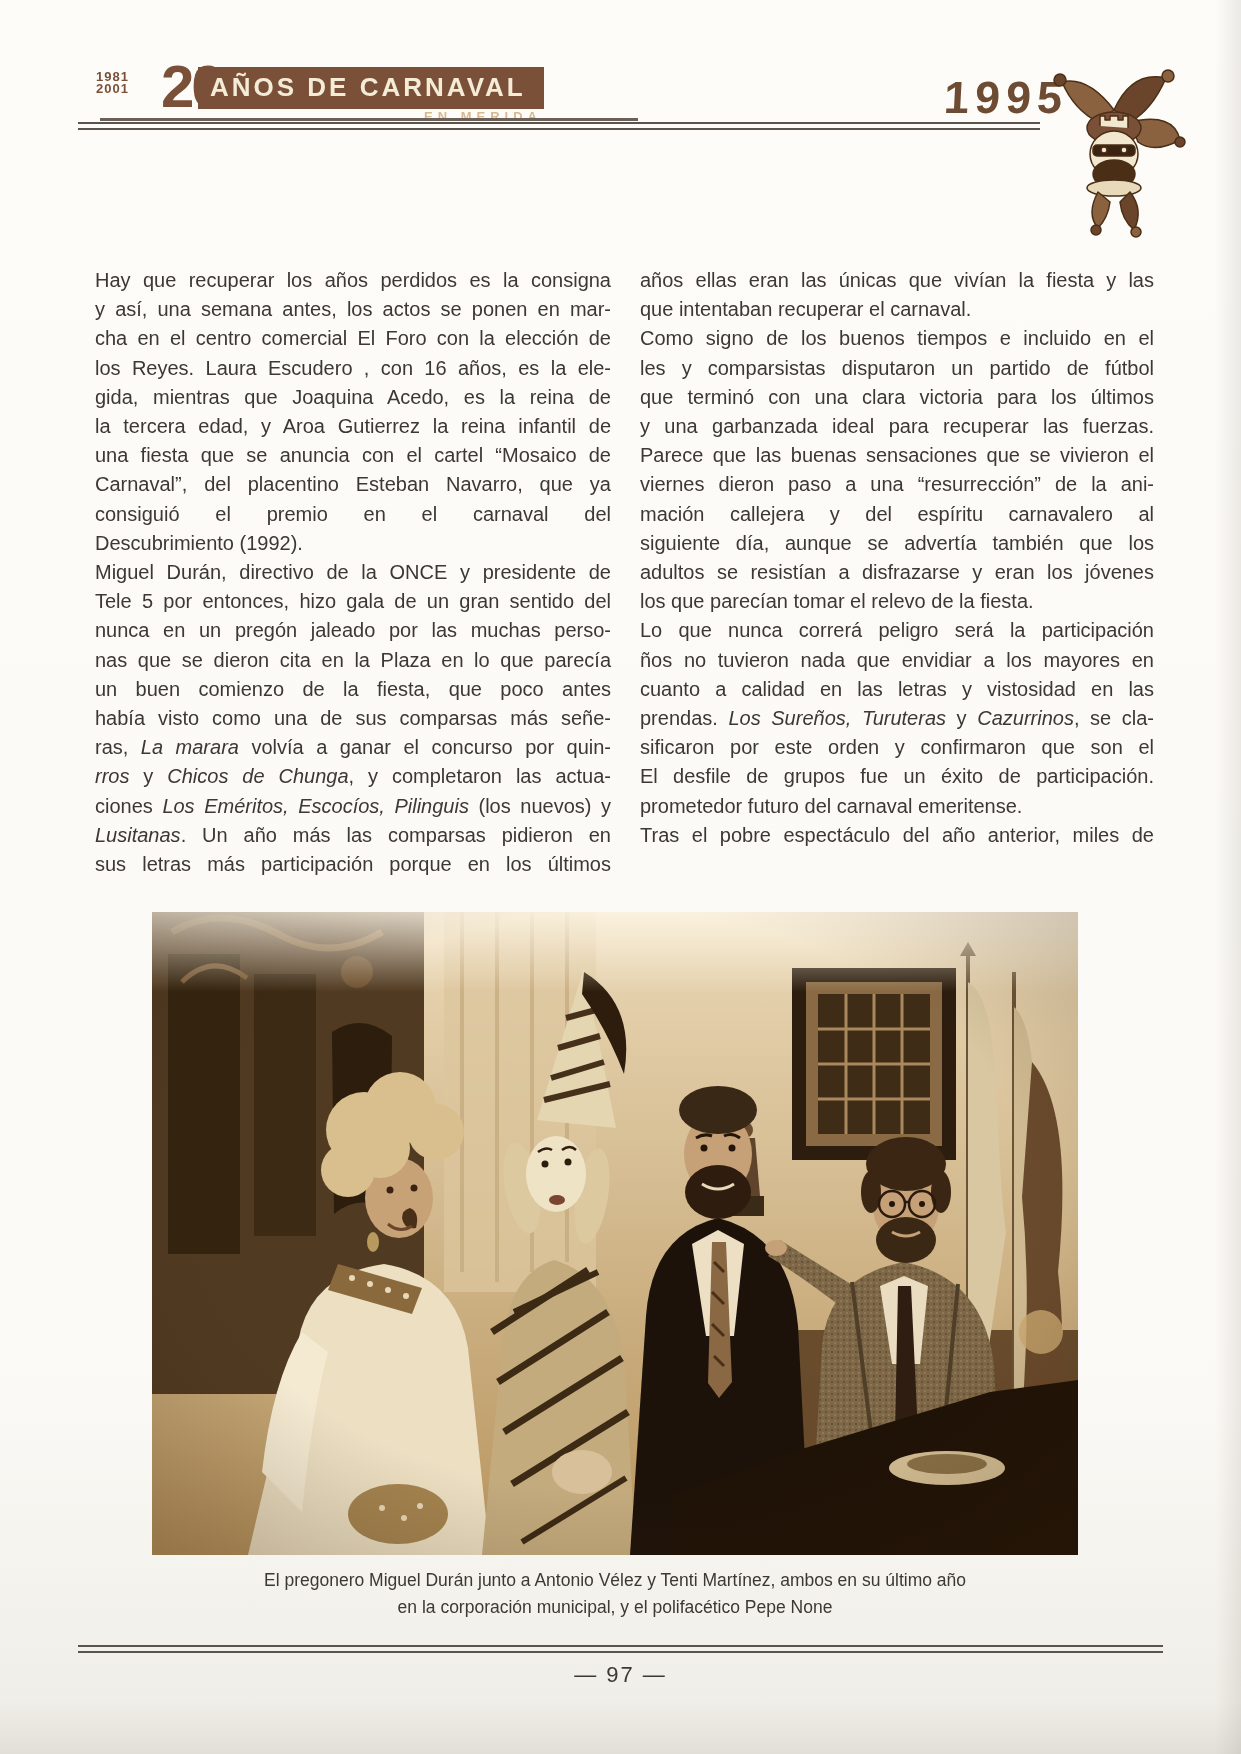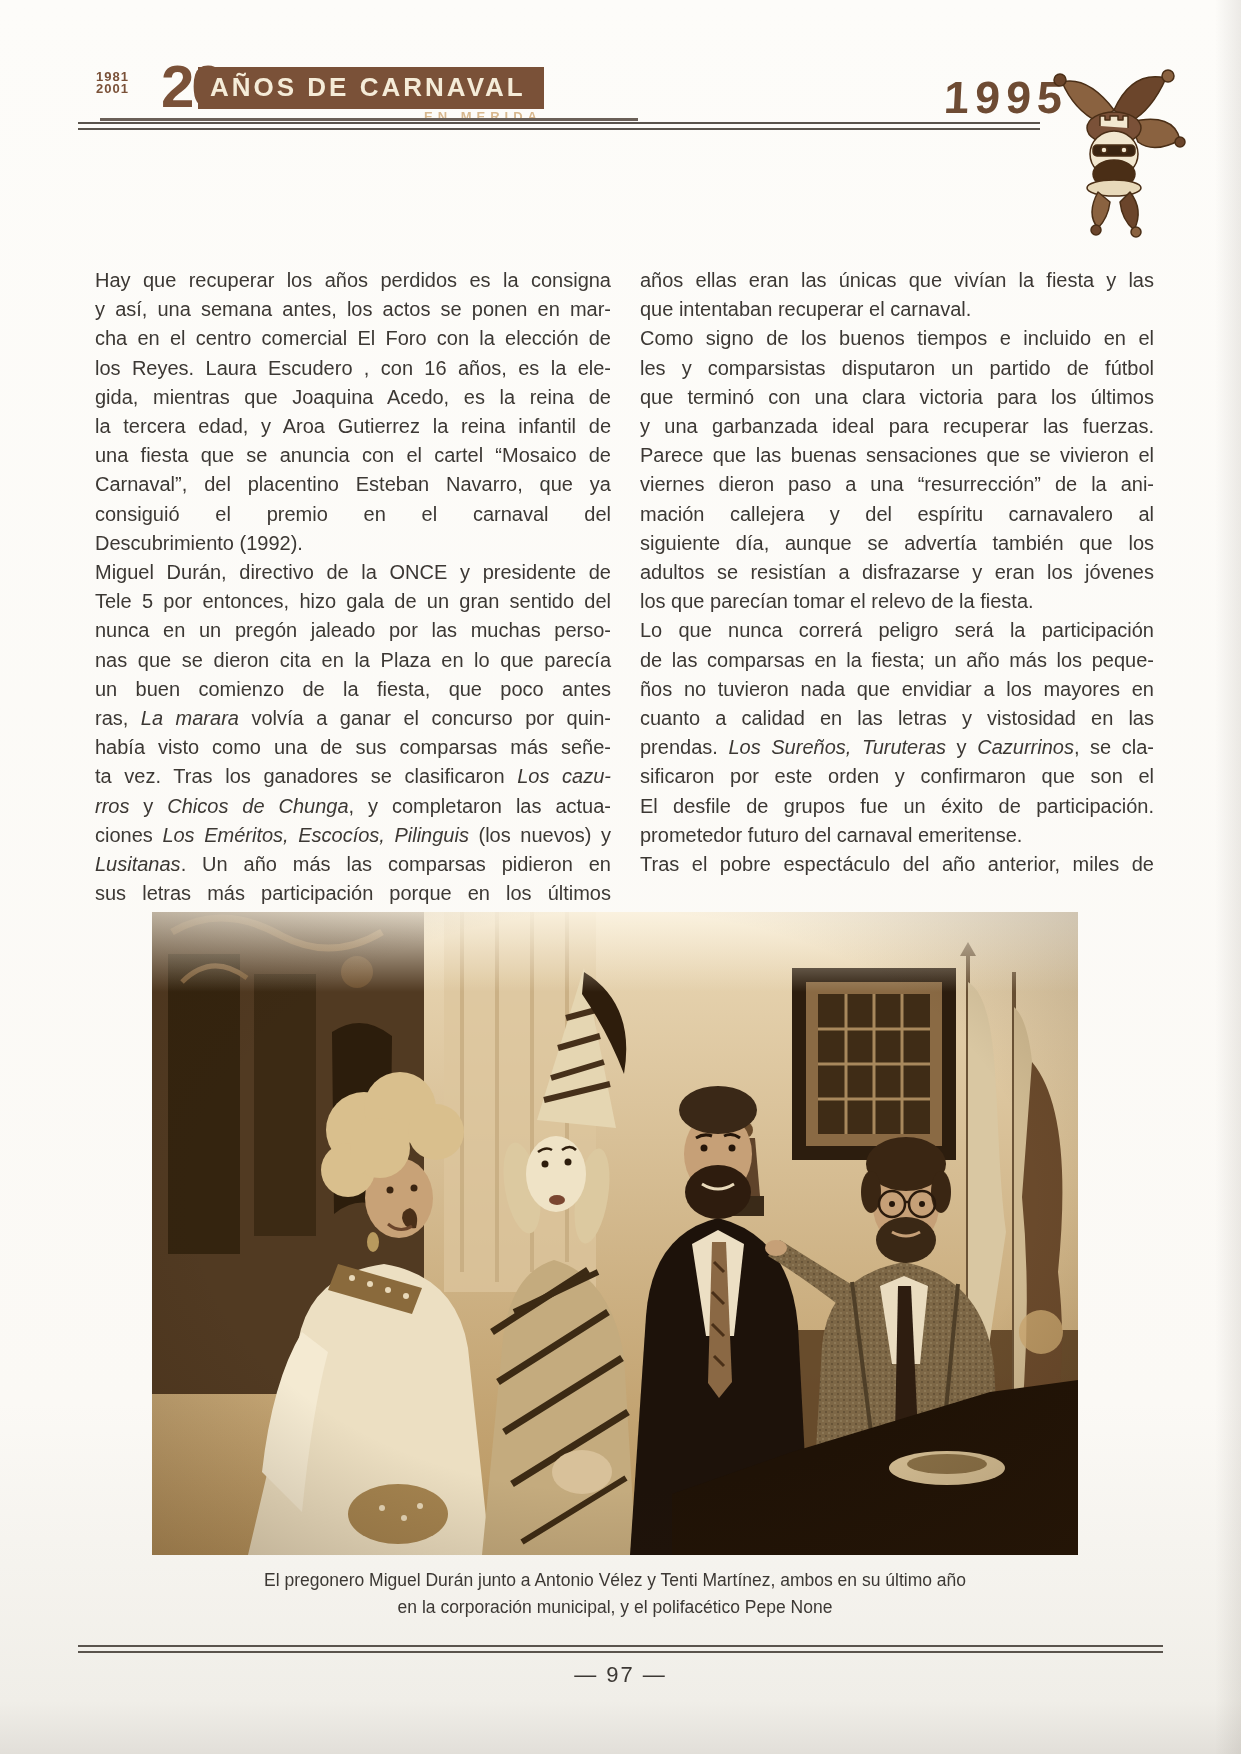--- a/index.html
+++ b/index.html
@@ -100,43 +100,41 @@
       <div class="tline">la tercera edad, y Aroa Gutierrez la reina infantil de</div>
       <div class="tline">una fiesta que se anuncia con el cartel “Mosaico de</div>
       <div class="tline">Carnaval”, del placentino Esteban Navarro, que ya</div>
       <div class="tline">consiguió el premio en el carnaval del</div>
       <div class="tline end">Descubrimiento (1992).</div>
       <div class="tline">Miguel Durán, directivo de la ONCE y presidente de</div>
       <div class="tline">Tele 5 por entonces, hizo gala de un gran sentido del</div>
       <div class="tline">nunca en un pregón jaleado por las muchas perso-</div>
       <div class="tline">nas que se dieron cita en la Plaza en lo que parecía</div>
       <div class="tline">un buen comienzo de la fiesta, que poco antes</div>
+      <div class="tline">había visto como una de sus comparsas más señe-</div>
       <div class="tline">ras, <i>La marara</i> volvía a ganar el concurso por quin-</div>
-      <div class="tline">había visto como una de sus comparsas más señe-</div>
-      <div class="tline">ta vez. Tras los ganadores se clasificaron <i>Los cazu-</i></div>
       <div class="tline"><i>rros</i> y <i>Chicos de Chunga</i>, y completaron las actua-</div>
       <div class="tline">ciones <i>Los Eméritos, Escocíos, Pilinguis</i> (los nuevos) y</div>
       <div class="tline"><i>Lusitanas</i>. Un año más las comparsas pidieron en</div>
       <div class="tline">sus letras más participación porque en los últimos</div>
     </div>
   <div class="col col-right">
       <div class="tline">años ellas eran las únicas que vivían la fiesta y las</div>
       <div class="tline end">que intentaban recuperar el carnaval.</div>
       <div class="tline">Como signo de los buenos tiempos e incluido en el</div>
       <div class="tline">les y comparsistas disputaron un partido de fútbol</div>
       <div class="tline">que terminó con una clara victoria para los últimos</div>
       <div class="tline">y una garbanzada ideal para recuperar las fuerzas.</div>
       <div class="tline">Parece que las buenas sensaciones que se vivieron el</div>
       <div class="tline">viernes dieron paso a una “resurrección” de la ani-</div>
       <div class="tline">mación callejera y del espíritu carnavalero al</div>
       <div class="tline">siguiente día, aunque se advertía también que los</div>
       <div class="tline">adultos se resistían a disfrazarse y eran los jóvenes</div>
       <div class="tline end">los que parecían tomar el relevo de la fiesta.</div>
       <div class="tline">Lo que nunca correrá peligro será la participación</div>
-      <div class="tline">de las comparsas en la fiesta; un año más los peque-</div>
       <div class="tline">ños no tuvieron nada que envidiar a los mayores en</div>
       <div class="tline">cuanto a calidad en las letras y vistosidad en las</div>
       <div class="tline">prendas. <i>Los Sureños, Turuteras</i> y <i>Cazurrinos</i>, se cla-</div>
       <div class="tline">sificaron por este orden y confirmaron que son el</div>
       <div class="tline">El desfile de grupos fue un éxito de participación.</div>
       <div class="tline end">prometedor futuro del carnaval emeritense.</div>
       <div class="tline">Tras el pobre espectáculo del año anterior, miles de</div>
     </div>
 
   <div class="photo">

